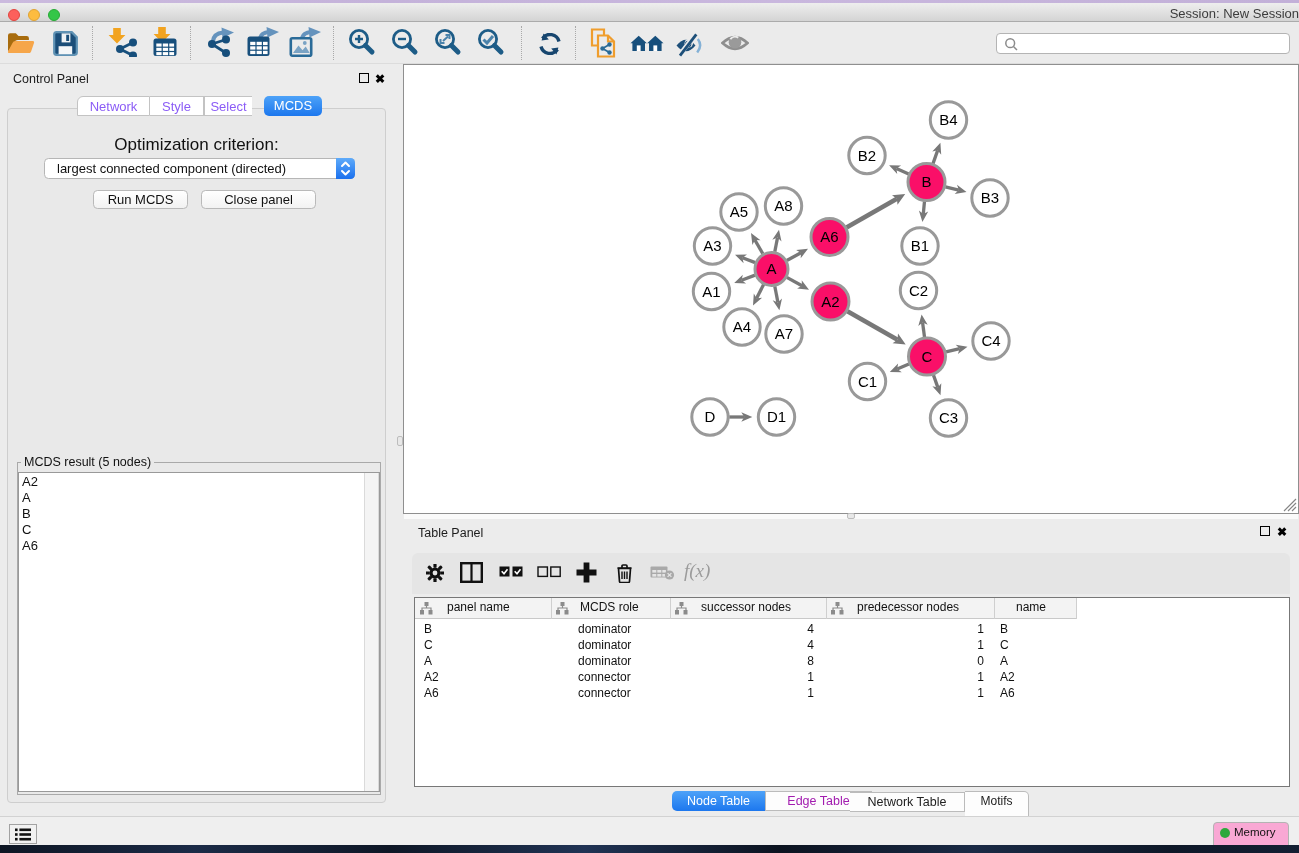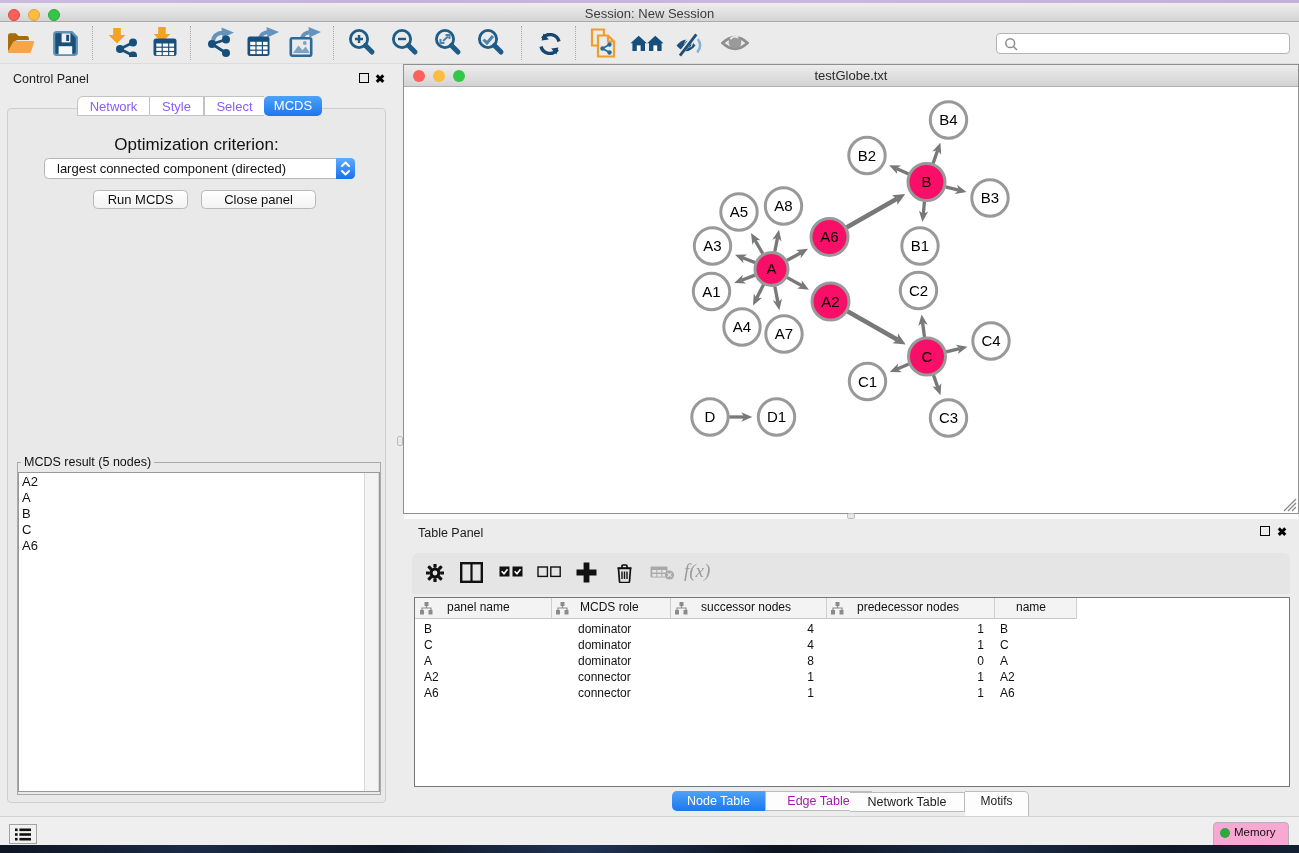--- a/index.html
+++ b/index.html
@@ -1,20 +1,20 @@
 <!DOCTYPE html>
 <html><head><meta charset="utf-8"><style>
 *{margin:0;padding:0;box-sizing:border-box}
 html,body{width:1299px;height:853px;overflow:hidden}
 body{font-family:"Liberation Sans",sans-serif;background:#ececec;position:relative;color:#111}
 .abs{position:absolute}
 .titlebar{left:0;top:3px;width:1299px;height:19px;background:linear-gradient(#eeeeee,#d4d4d4);border-bottom:1px solid #ababab}
 .tl{width:12px;height:12px;border-radius:50%;top:6px}
 .winbar .tl{top:5px}
-.ttext{width:100%;text-align:center;font-size:13px;color:#3c3c3c;top:3px}
+.ttext{width:100%;text-align:right;font-size:13px;color:#3c3c3c;top:3px}
 .toolbar{left:0;top:22px;width:1299px;height:42px;background:#ebebeb;border-bottom:1px solid #dcdcdc}
 .sep{top:4px;width:0;height:34px;border-left:1px dotted #a9a9a9}
 .ticon{top:5px}
 .searchbox{left:996px;top:11px;width:294px;height:21px;background:#fff;border:1px solid #b4b4b4;border-radius:4px}
 .panelttl{font-size:12.5px;color:#1c1c1c}
 .fico{width:10px;height:10px;border:1.6px solid #000}
 .xico{font-size:12px;font-weight:bold;color:#000;line-height:12px}
 .tabw{height:20px;background:#fff;border:1px solid #c3c3c3;font-size:13px;text-align:center;color:#8b5cf6;line-height:19px}
 .tabb{height:20px;background:linear-gradient(#4da2f8,#1c77ee);border-radius:5px;font-size:13px;text-align:center;color:#fff;line-height:20px}
 .btn{background:linear-gradient(#ffffff,#f2f2f2);border:1px solid #b9b9b9;border-radius:4.5px;font-size:13px;text-align:center;color:#111}
@@ -163,43 +163,37 @@
         <path d="M9.5 9.5 L13 13" stroke="#8b8b8b" stroke-width="1.5"></path>
       </svg>
     </div>
 </div>
 <div class="abs panelttl" style="left:13px;top:72px">Control Panel</div>
 <div class="abs fico" style="left:359px;top:73px"></div>
 <div class="abs xico" style="left:375px;top:73px">✖</div>
 <div class="abs" style="left:7px;top:108px;width:379px;height:695px;border:1px solid #cecece;border-radius:4px;background:#e9e9e9"></div>
 <div class="abs tabw" style="left:77px;top:96px;width:73px;border-radius:6px 0 0 0">Network</div>
 <div class="abs tabw" style="left:150px;top:96px;width:54px;border-left:0">Style</div>
-<div class="abs tabw" style="left:204px;top:96px;width:60px;border-right:0">Select</div>
+<div class="abs tabw" style="left:204px;top:96px;width:48px;border-right:0">Select</div>
 <div class="abs tabb" style="left:264px;top:96px;width:58px">MCDS</div>
 <div class="abs" style="left:0;top:135px;width:393px;text-align:center;font-size:17px">Optimization criterion:</div>
 <div class="abs" style="left:44px;top:158px;width:311px;height:21px;background:#fff;border:1px solid #b6b6b6;border-radius:4.5px;font-size:13px;line-height:19px;padding-left:12px">largest connected component (directed)
 <div class="abs" style="right:-1px;top:-1px;width:19px;height:21px;background:linear-gradient(#5fabfa,#1a70ee);border-radius:0 4.5px 4.5px 0">
 <svg width="19" height="21" viewBox="0 0 19 21">
         <path d="M6 8 L9.5 4.5 L13 8 M6 13 L9.5 16.5 L13 13" fill="none" stroke="#fff" stroke-width="2" stroke-linecap="round" stroke-linejoin="round"></path>
       </svg></div>
 </div>
 <div class="abs btn" style="left:93px;top:190px;width:95px;height:19px;line-height:18px">Run MCDS</div>
 <div class="abs btn" style="left:201px;top:190px;width:115px;height:19px;line-height:18px">Close panel</div>
 <div class="abs" style="left:17px;top:462px;width:364px;height:333px;border:1px solid #a9a9a9"></div>
 <div class="abs" style="left:21px;top:456px;background:#e9e9e9;padding:0 3px;font-size:12.5px;line-height:13px">MCDS result (5 nodes)</div>
 <div class="abs" style="left:18px;top:472px;width:362px;height:320px;background:#fff;border:1px solid #999"></div>
 <div class="abs" style="left:364px;top:473px;width:15px;height:318px;background:#f4f4f4;border-left:1px solid #dadada;border-right:1px solid #dadada"></div>
 <div class="abs" style="left:22px;top:474px;font-size:13px;line-height:16px">A2<br>A<br>B<br>C<br>A6</div>
 <div class="abs gwin">
-<div class="abs gbar winbar">
-<div class="abs tl" style="left:8.5px;background:#fc605c"></div>
-<div class="abs tl" style="left:28.5px;background:#fdbc40"></div>
-<div class="abs tl" style="left:48.5px;background:#34c648"></div>
-<div class="abs" style="width:100%;text-align:center;font-size:13px;color:#2a2a2a;top:3px">testGlobe.txt</div>
-</div>
 <svg style="position:absolute;right:1px;bottom:1px" width="14" height="14" viewBox="0 0 14 14">
 <path d="M1 13 L13 1 M5 13 L13 5 M9 13 L13 9" stroke="#858585" stroke-width="1.2" fill="none"></path>
 </svg>
 </div>
 <div class="abs" style="left:397px;top:436px;width:6px;height:10px;background:#e8e8e8;border:1px solid #bdbdbd;border-radius:2px"></div>
 <div class="abs" style="left:404px;top:514px;width:894px;height:5px;background:#fafafa"></div>
 <div class="abs" style="left:847px;top:513px;width:8px;height:6px;background:#e8e8e8;border:1px solid #bdbdbd;border-radius:2px"></div>
 <svg style="position:absolute;left:404px;top:87px" width="894" height="426" viewBox="404 87 894 426" font-family="'Liberation Sans',sans-serif">
     <line x1="762.8" y1="253.8" x2="754.9" y2="240.0" stroke="#787878" stroke-width="3.3"></line>
     <polygon points="751.0,233.0 760.5,240.3 754.9,240.0 752.4,244.9" fill="#787878"></polygon>

